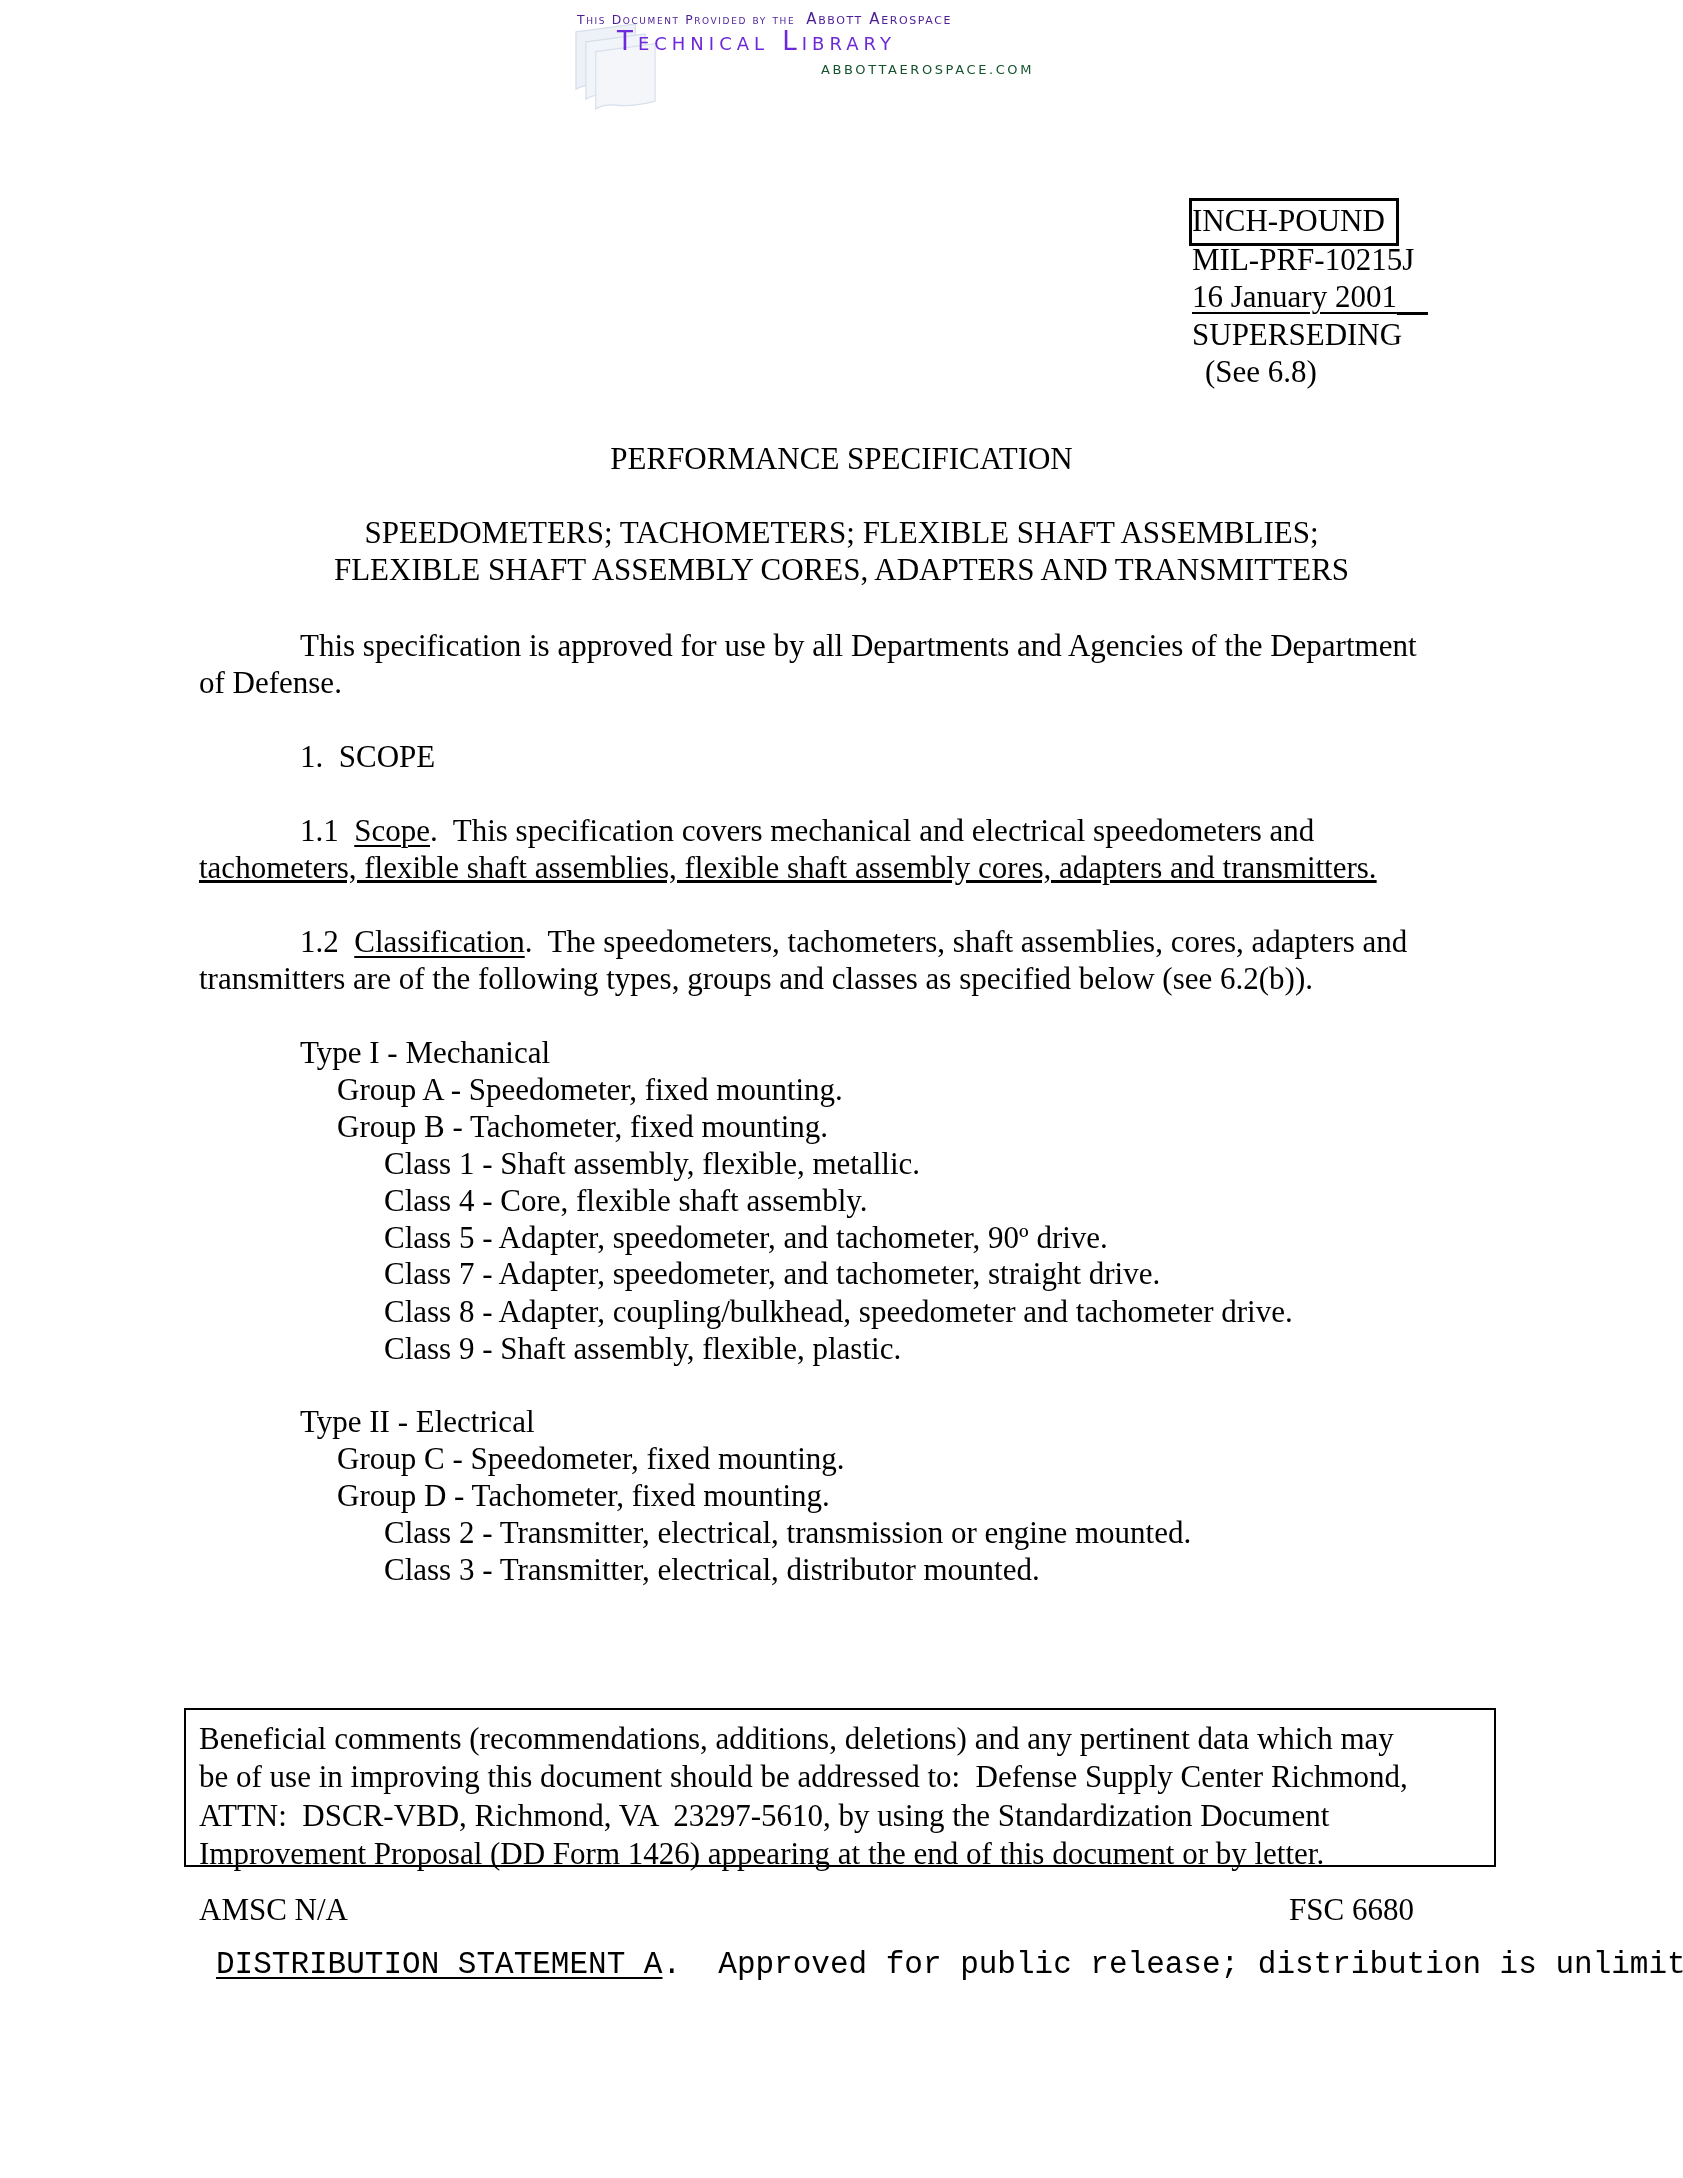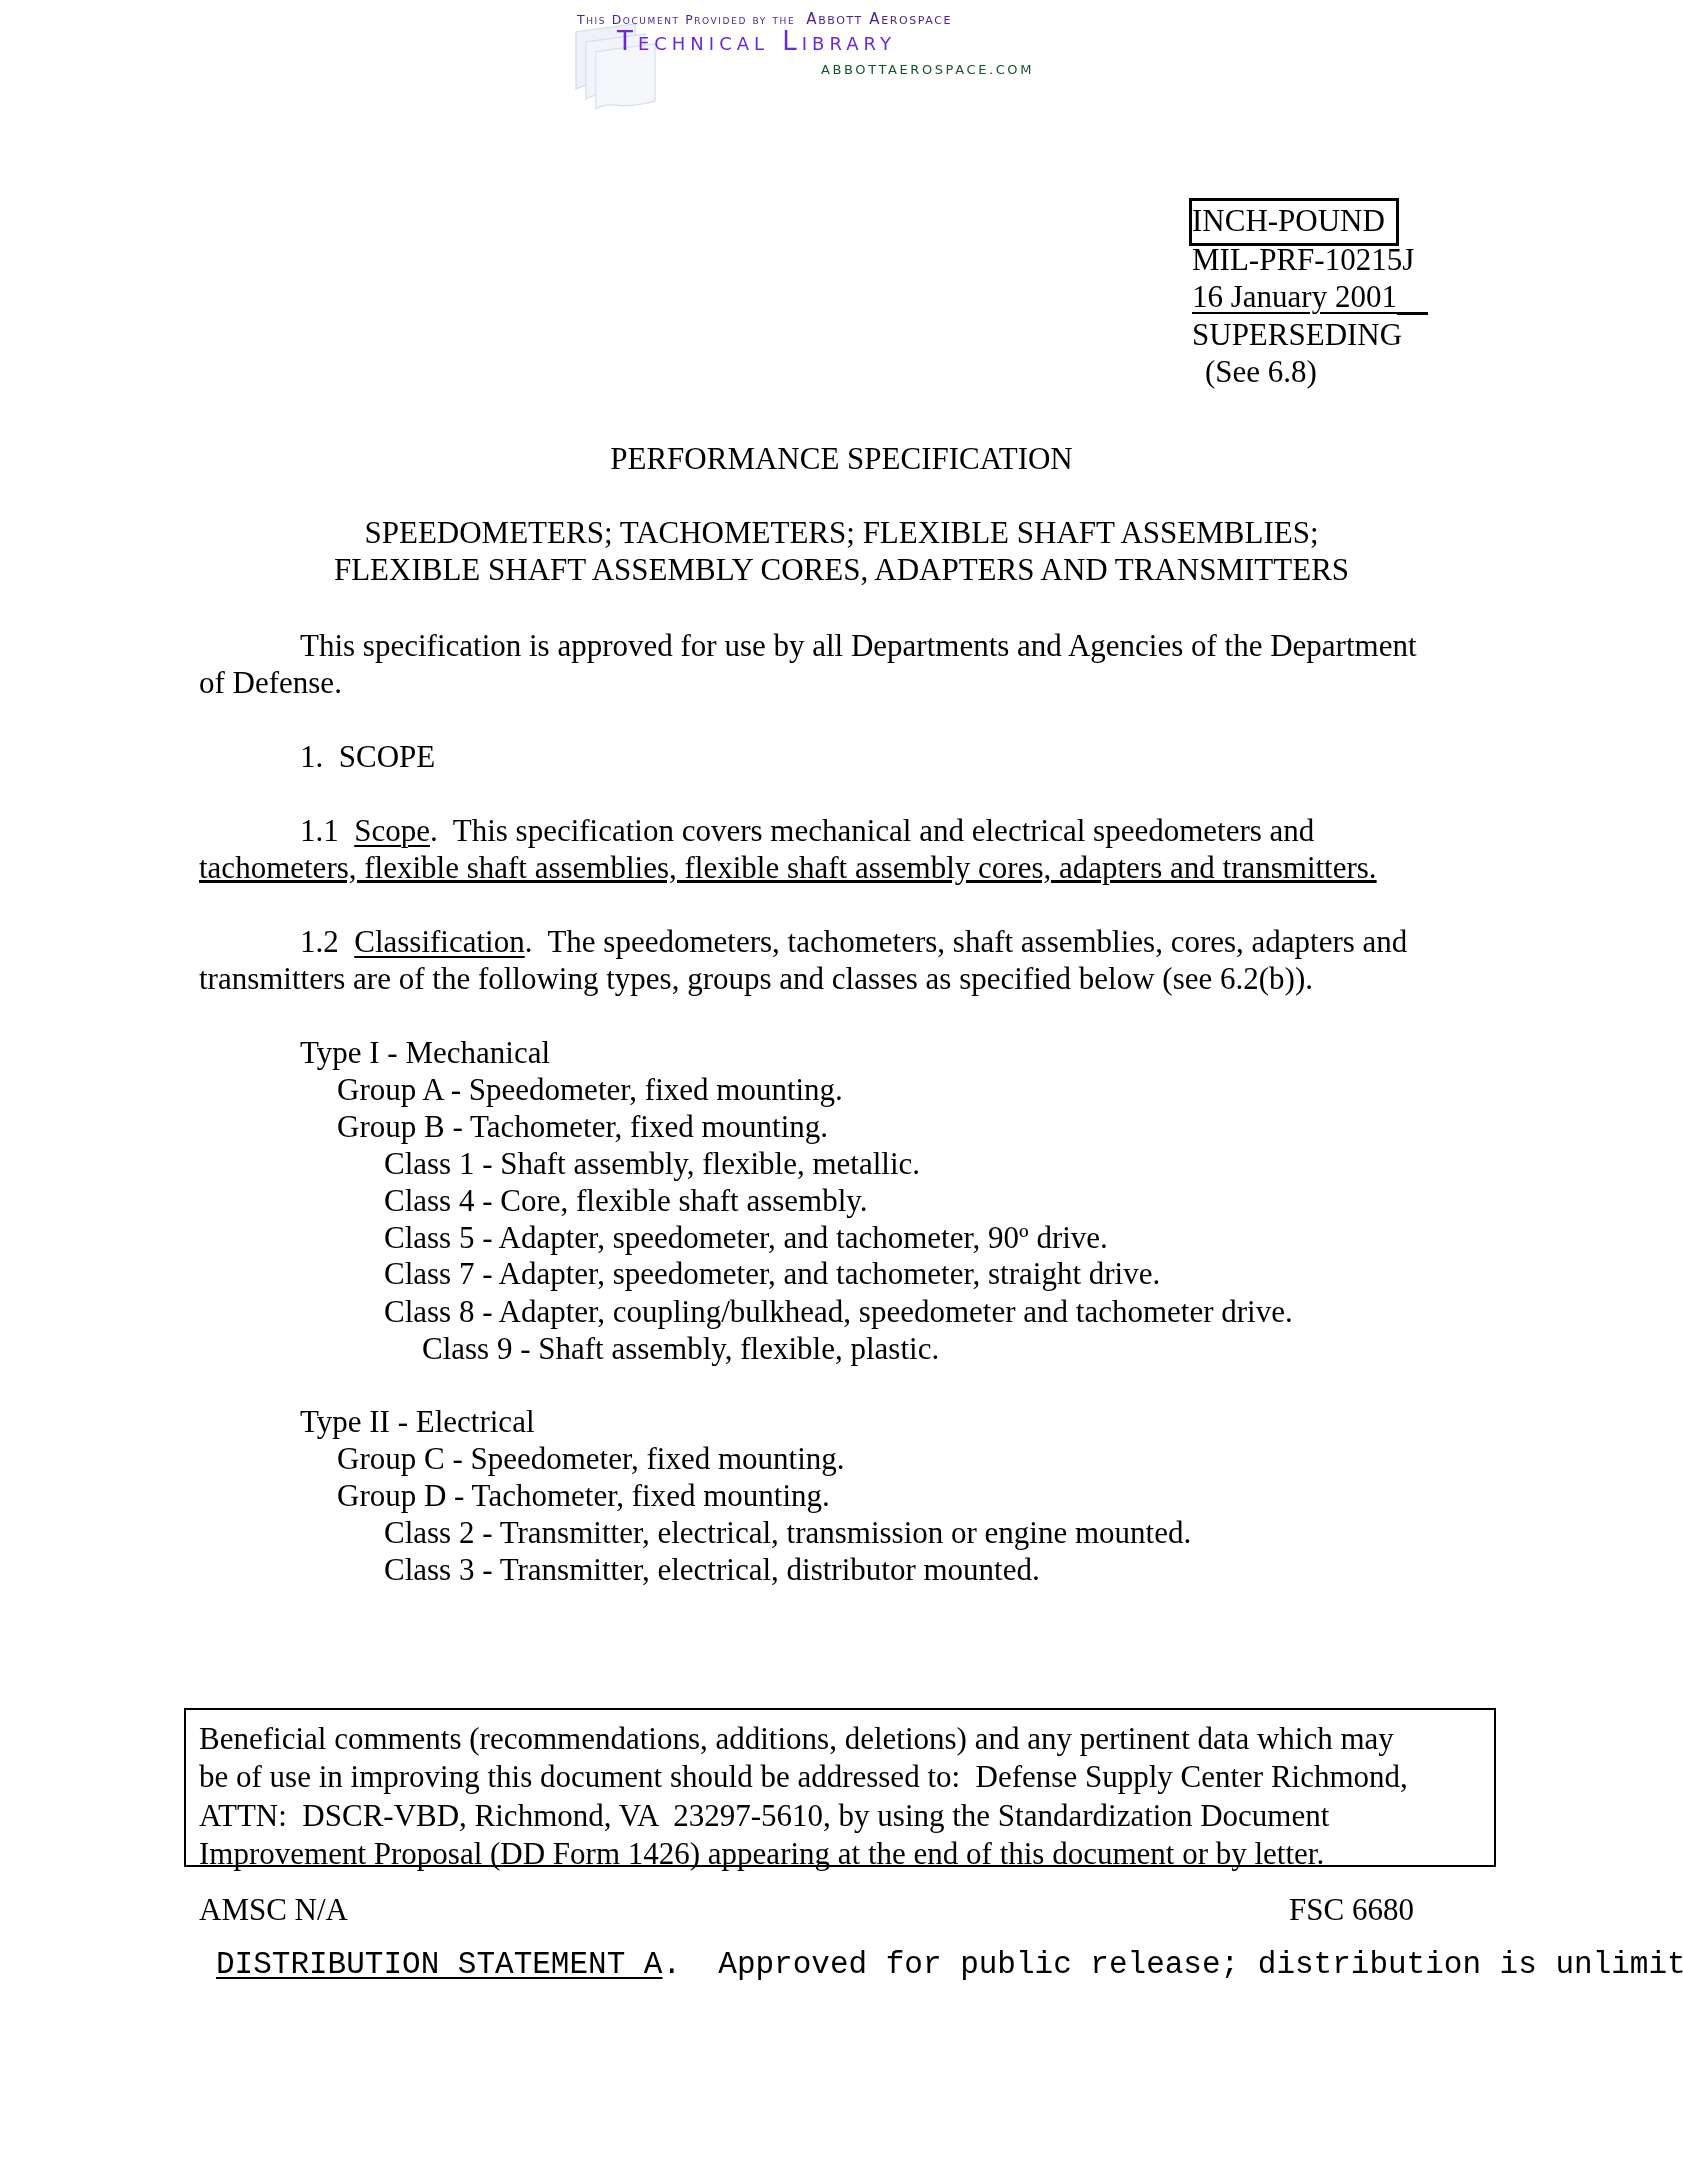--- a/index.html
+++ b/index.html
@@ -61,21 +61,21 @@
 <div class="ln" style="left:199px; top:963px;">transmitters are of the following types, groups and classes as specified below (see 6.2(b)).</div>
 
 <div class="ln" style="left:300px; top:1037px;">Type I - Mechanical</div>
 <div class="ln" style="left:337px; top:1074px;">Group A - Speedometer, fixed mounting.</div>
 <div class="ln" style="left:337px; top:1111px;">Group B - Tachometer, fixed mounting.</div>
 <div class="ln" style="left:384px; top:1148px;">Class 1 - Shaft assembly, flexible, metallic.</div>
 <div class="ln" style="left:384px; top:1185px;">Class 4 - Core, flexible shaft assembly.</div>
 <div class="ln" style="left:384px; top:1222px;">Class 5 - Adapter, speedometer, and tachometer, 90º drive.</div>
 <div class="ln" style="left:384px; top:1258px;">Class 7 - Adapter, speedometer, and tachometer, straight drive.</div>
 <div class="ln" style="left:384px; top:1296px;">Class 8 - Adapter, coupling/bulkhead, speedometer and tachometer drive.</div>
-<div class="ln" style="left:384px; top:1333px;margin-left:38px;">Class 9 - Shaft assembly, flexible, plastic.</div>
+<div class="ln" style="left:384px; top:1333px;">Class 9 - Shaft assembly, flexible, plastic.</div>
 
 <div class="ln" style="left:300px; top:1406px;">Type II - Electrical</div>
 <div class="ln" style="left:337px; top:1443px;">Group C - Speedometer, fixed mounting.</div>
 <div class="ln" style="left:337px; top:1480px;">Group D - Tachometer, fixed mounting.</div>
 <div class="ln" style="left:384px; top:1517px;">Class 2 - Transmitter, electrical, transmission or engine mounted.</div>
 <div class="ln" style="left:384px; top:1554px;">Class 3 - Transmitter, electrical, distributor mounted.</div>
 
 <div class="comment-box"></div>
 <div class="ln" style="left:199px; top:1723px;">Beneficial comments (recommendations, additions, deletions) and any pertinent data which may</div>
 <div class="ln" style="left:199px; top:1761px;">be of use in improving this document should be addressed to:  Defense Supply Center Richmond,</div>

